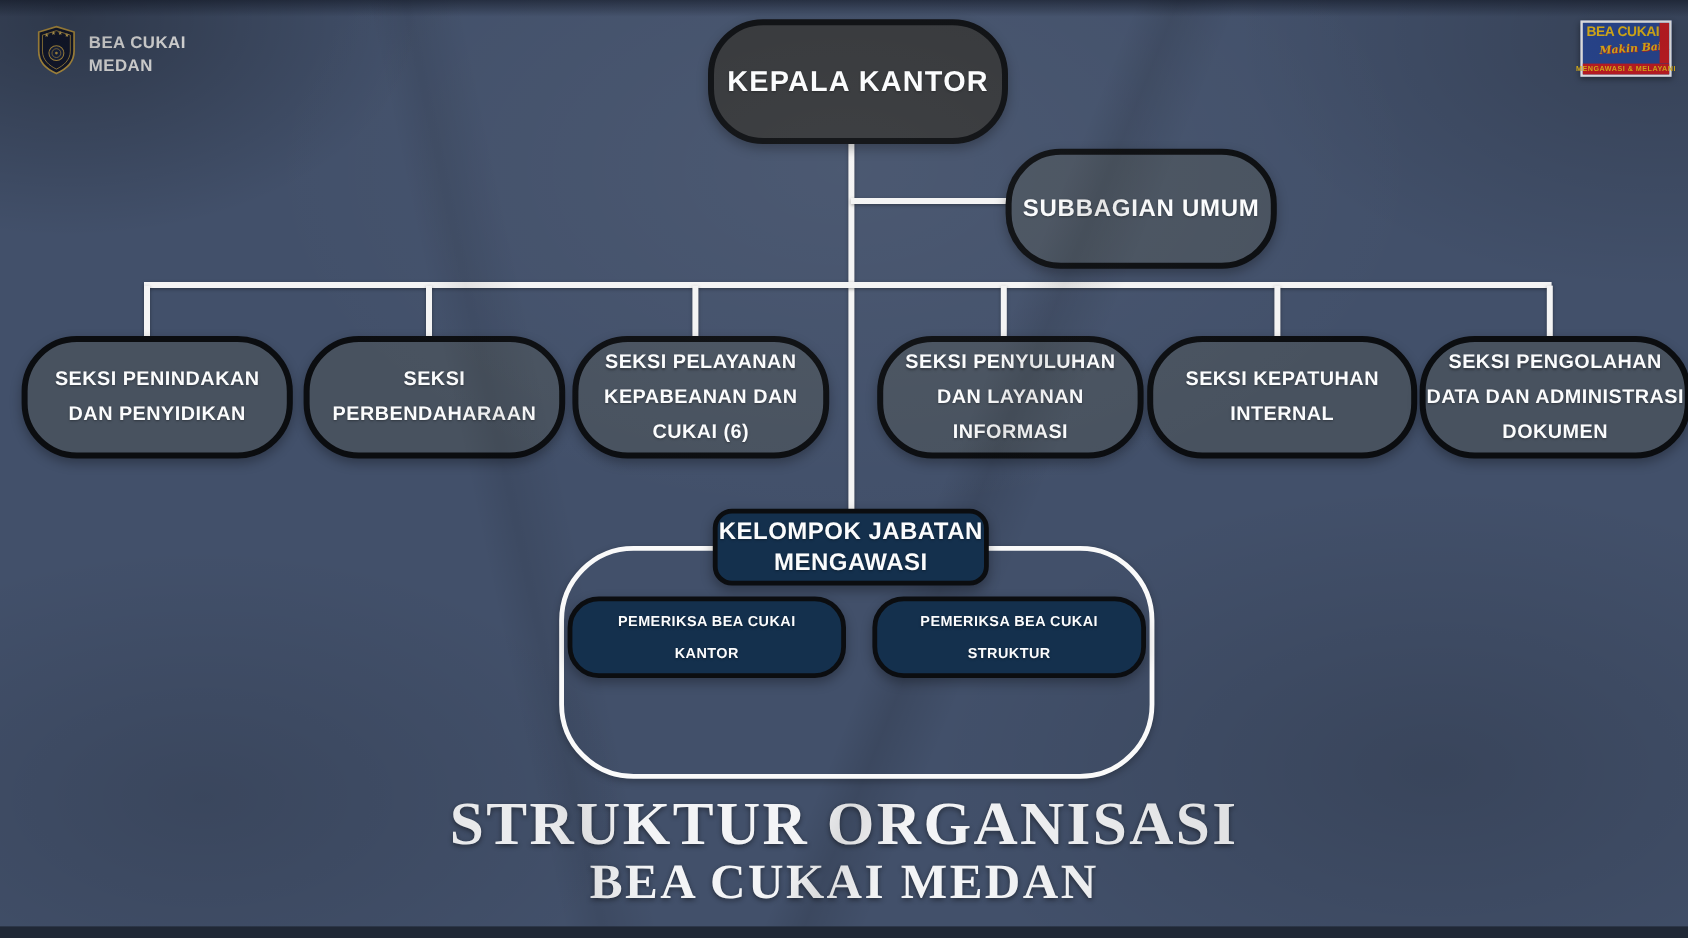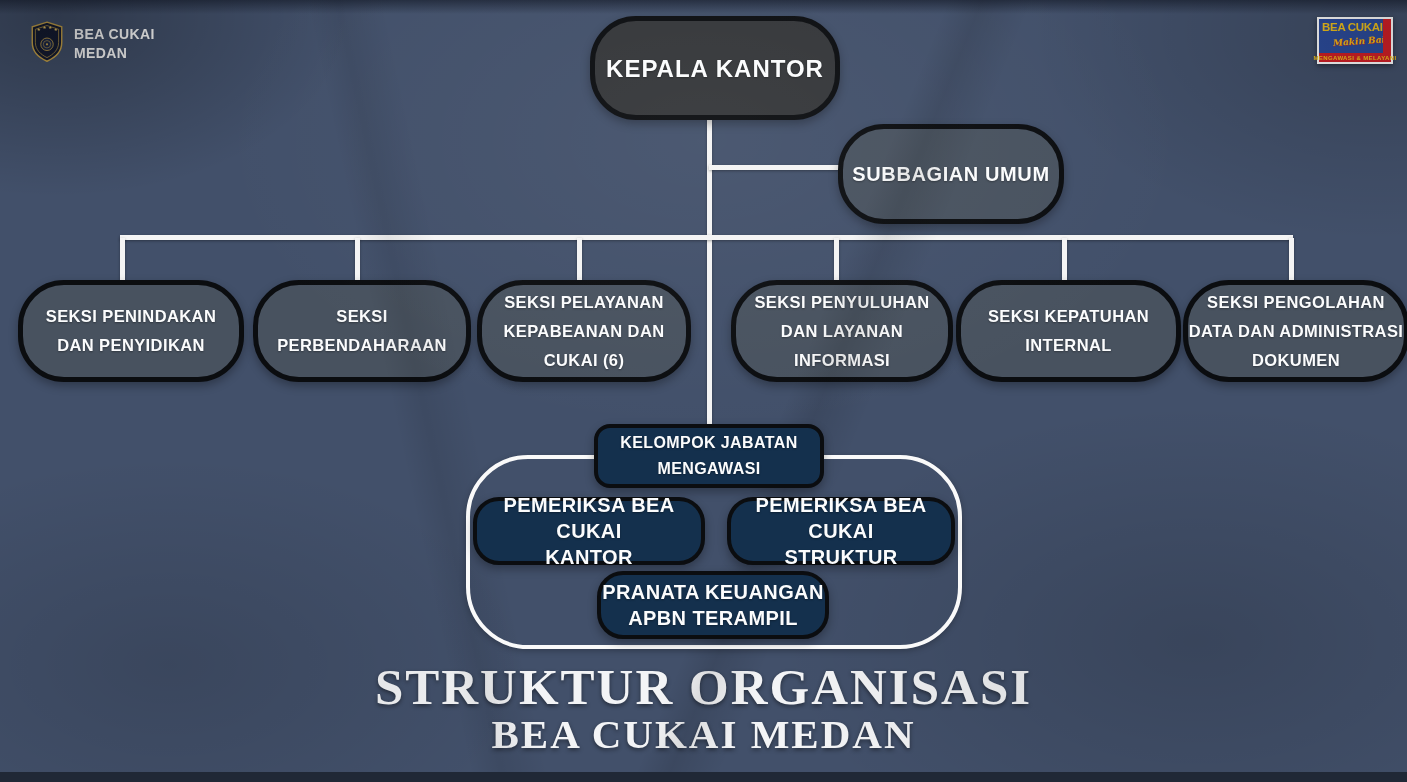--- a/index.html
+++ b/index.html
@@ -34,22 +34,22 @@
     border:5px solid #0b0d10;border-radius:46px;color:#fbfcfd;font-weight:700;text-align:center;
     box-shadow:0 4px 10px rgba(0,0,0,.30);
     text-shadow:0 1px 2px rgba(0,0,0,.35);
     letter-spacing:.4px;line-height:29px;font-size:16.5px;
   }
   .dark{background:#343639;}
   .slate{background:#48525f;}
   .navy{background:#14304d;border-width:4px;}
   .root-node{font-size:24px;letter-spacing:1px;}
   .staff-node{font-size:20px;letter-spacing:.6px;}
-  .fn-node{border-radius:16px;font-size:16px;line-height:26px;z-index:4;}
-  .member-node{border-radius:26px;font-size:20px;line-height:26px;z-index:4;}
+  .fn-node{border-radius:16px;font-size:20px;line-height:26px;z-index:4;}
+  .member-node{border-radius:26px;font-size:12px;line-height:26px;z-index:4;}
   .fn-container{
     position:absolute;left:466px;top:455px;width:488px;height:186px;
     border:4px solid #fafafa;border-radius:62px;background:transparent;z-index:2;
     box-shadow:0 2px 6px rgba(0,0,0,.25);
   }
 
   
   .footer-title{
     position:absolute;left:0;width:100%;text-align:center;color:#f3f4f6;
     font-family:"Liberation Serif", serif;font-weight:700;
@@ -173,23 +173,19 @@
   </div>
 
   <div class="node navy member-node" style="left:473px;top:497px;width:224px;height:60px;">
     <span>PEMERIKSA BEA CUKAI</span>
     <span>KANTOR</span>
   </div>
   <div class="node navy member-node" style="left:727px;top:497px;width:220px;height:60px;">
     <span>PEMERIKSA BEA CUKAI</span>
     <span>STRUKTUR</span>
   </div>
-  <div class="node navy member-node" style="left:597px;top:571px;width:224px;height:60px;">
-    <span>PRANATA KEUANGAN</span>
-    <span>APBN TERAMPIL</span>
-  </div>
 
   <div class="footer-title title-main">STRUKTUR ORGANISASI</div>
   <div class="footer-title title-sub">BEA CUKAI MEDAN</div>
 
   <div class="texture"></div>
   <div class="bottom-bar"></div>
 </div>
 
 </body></html>

